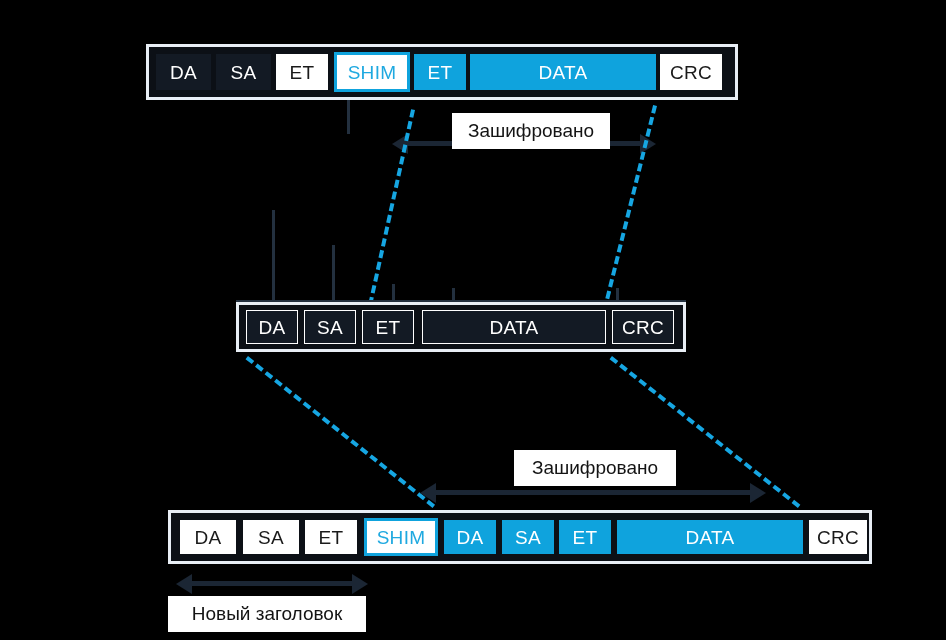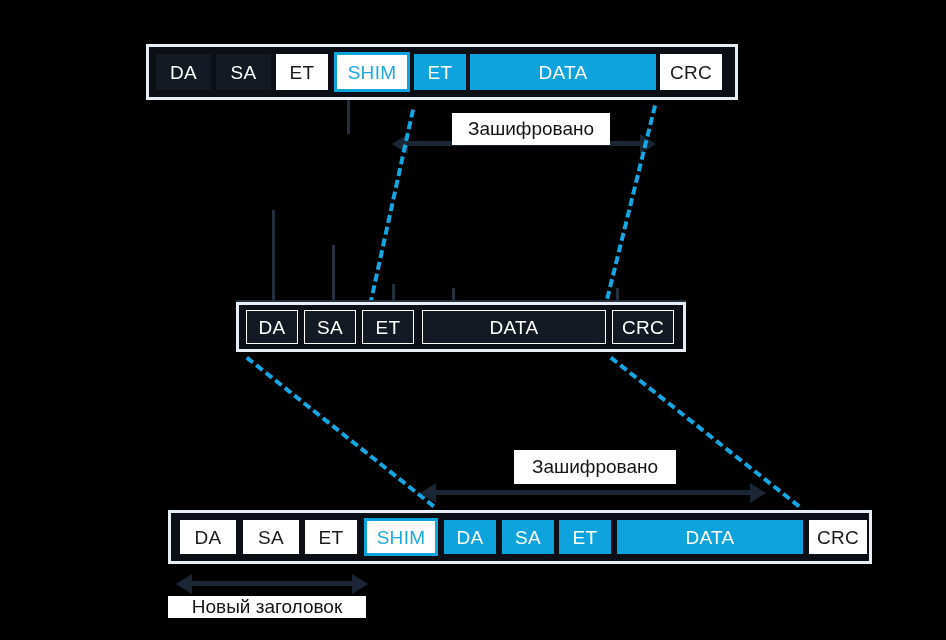--- a/index.html
+++ b/index.html
@@ -33,21 +33,21 @@
   
   .arrow-line{position:absolute;height:5px;background:#1b2634;}
   .arrow-head{position:absolute;width:0;height:0;
               border-top:10px solid transparent;border-bottom:10px solid transparent;}
   .arrow-head.left{border-right:16px solid #1b2634;}
   .arrow-head.right{border-left:16px solid #1b2634;}
 
   
   .label{position:absolute;background:#ffffff;color:#141414;
          display:flex;align-items:center;justify-content:center;
-         font-size:19px;white-space:nowrap;padding:11px 10px;box-sizing:border-box;}
+         font-size:19px;white-space:nowrap;padding:18px 10px;box-sizing:border-box;}
 </style>
 </head>
 <body>
 
 <div class="stage">
 
   <div class="frame" style="left:146px;top:44px;width:592px;height:56px;"></div>
 
   <div class="cell dark" style="left:156px;top:54px;width:55px;height:36px;">DA</div>
   <div class="cell dark" style="left:216px;top:54px;width:55px;height:36px;">SA</div>

